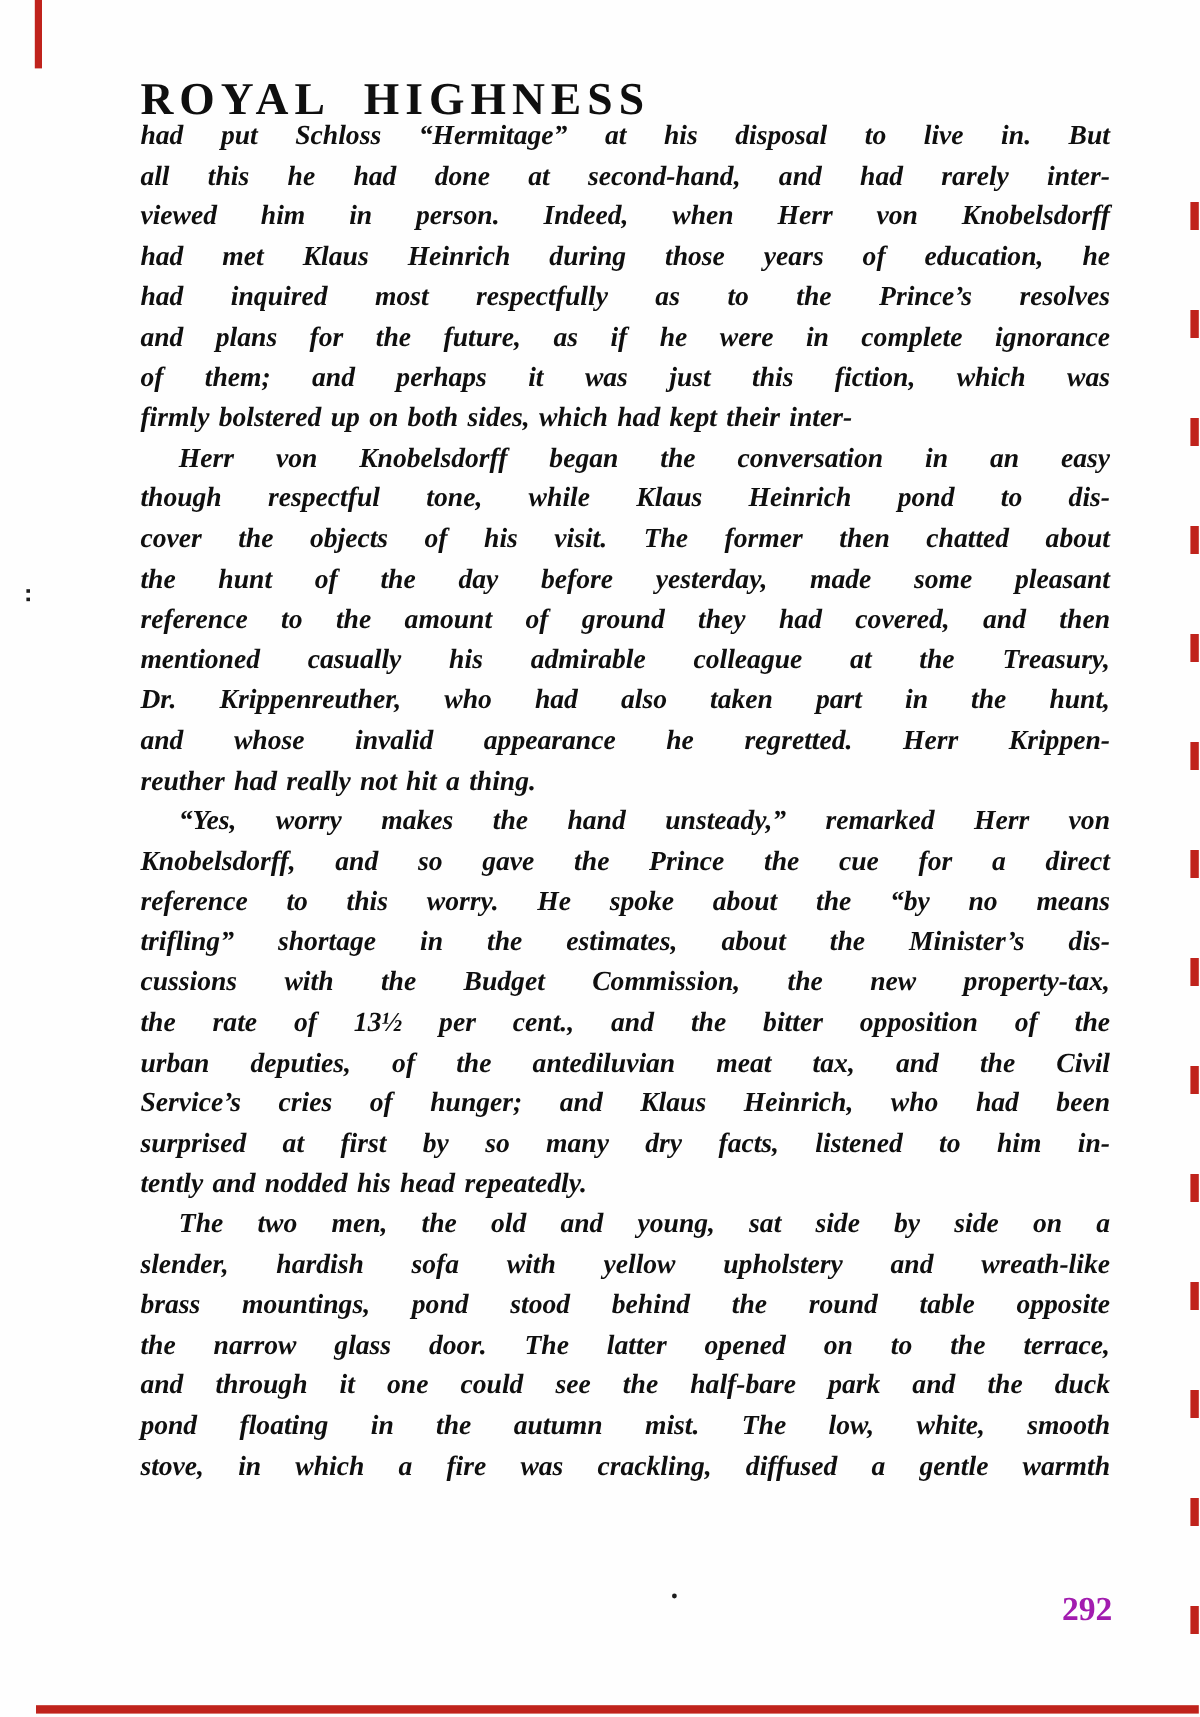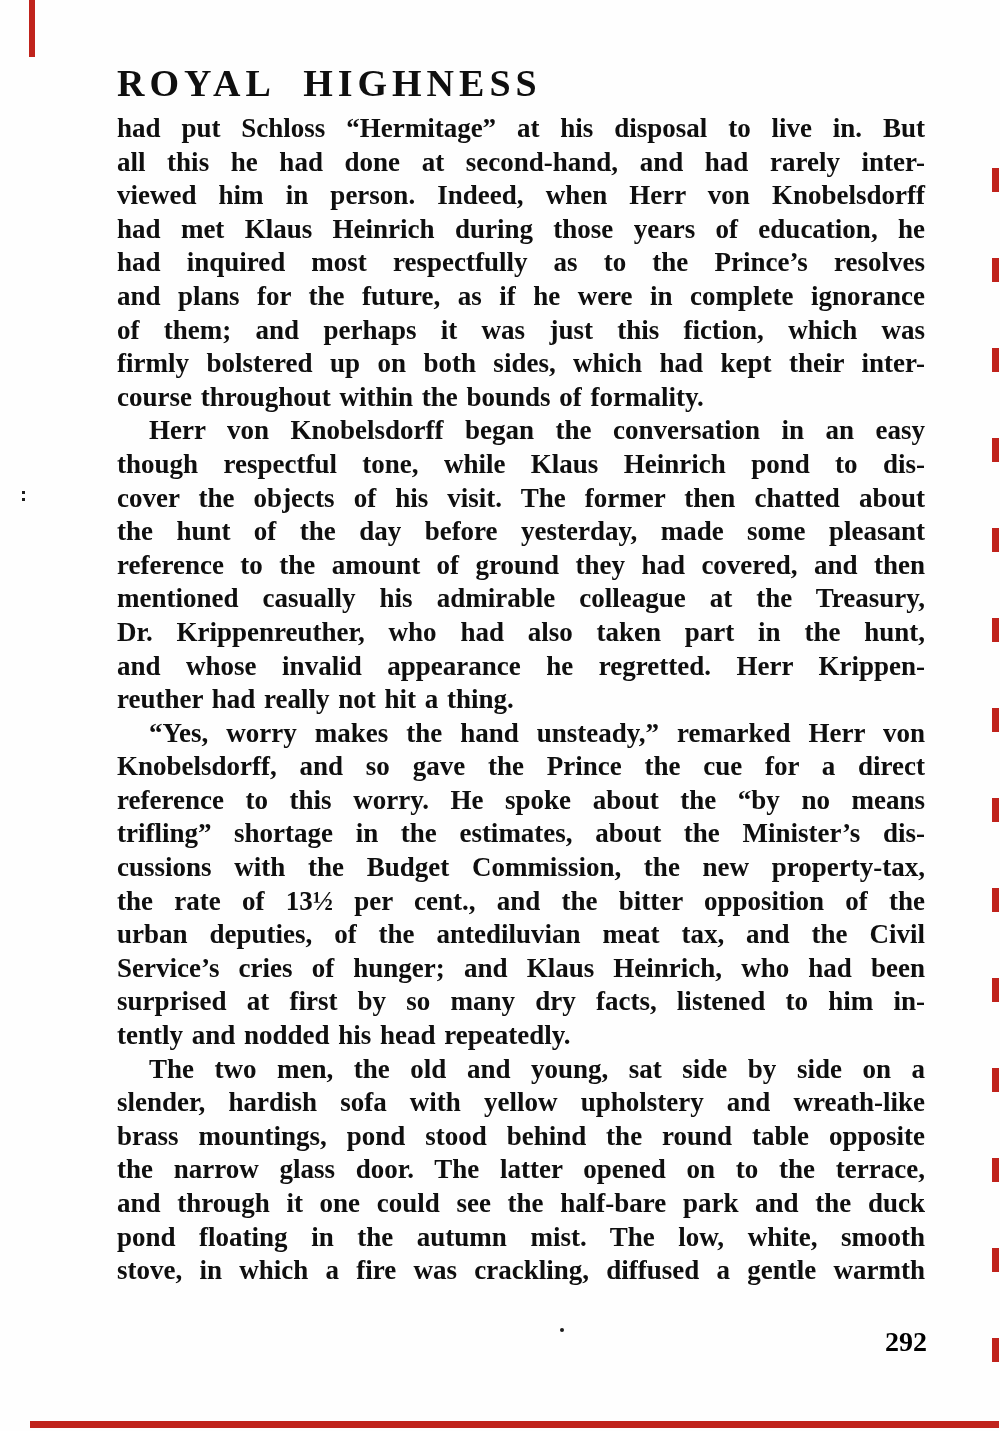--- a/index.html
+++ b/index.html
@@ -13,35 +13,36 @@
   .page { position:absolute; inset:0; background:#fefefe; }
 
   .running-header {
     position:absolute; left:117px; top:61px; margin:0;
     font-size:38px; font-weight:700; color:#0f0f0f;
     letter-spacing:5px; word-spacing:15px;
     white-space:nowrap;
   }
 
   .body-text {
-    position:absolute; left:117px; top:112px; width:808px;
-    font-size:27px; font-weight:700; color:#0f0f0f;
+    position:absolute; left:117px; top:96px; width:808px;
+    font-size:23px; font-weight:700; color:#0f0f0f;
     line-height:33.6px;
     word-spacing:2px;
+    font-style:italic;
   }
   .para { margin:0; }
   .line { text-align:justify; text-align-last:justify; }
   .para .line:last-child { text-align-last:left; }
   .para.cont .line:last-child { text-align-last:justify; }
   .para.indent .line:first-child { text-indent:32px; }
 
   .page-number {
     position:absolute; left:117px; top:1326px; width:810px;
     text-align:right;
-    font-size:28px; font-weight:700; color:#000000;
+    font-size:28px; font-weight:700; color:#a21caf;
   }
 
   
   .mark { position:absolute; }
   .mark-top-left { left:29px; top:0; width:6px; height:57px; background:#c0231c; }
   .mark-right {
     left:992px; top:168px; width:7px; height:1255px;
     background:repeating-linear-gradient(to bottom, #c0231c 0 24px, transparent 24px 90px);
   }
   .mark-bottom { left:30px; top:1421px; width:969px; height:7px; background:#c0231c; }
@@ -62,21 +63,20 @@
 
     <div class="para">
       <div class="line">had put Schloss “Hermitage” at his disposal to live in.  But</div>
       <div class="line">all this he had done at second-hand, and had rarely inter-</div>
       <div class="line">viewed him in person.  Indeed, when Herr von Knobelsdorff</div>
       <div class="line">had met Klaus Heinrich during those years of education, he</div>
       <div class="line">had inquired most respectfully as to the Prince’s resolves</div>
       <div class="line">and plans for the future, as if he were in complete ignorance</div>
       <div class="line">of them; and perhaps it was just this fiction, which was</div>
       <div class="line">firmly bolstered up on both sides, which had kept their inter-</div>
-      <div class="line">course throughout within the bounds of formality.</div>
     </div>
 
     <div class="para indent">
       <div class="line">Herr von Knobelsdorff began the conversation in an easy</div>
       <div class="line">though respectful tone, while Klaus Heinrich pond to dis-</div>
       <div class="line">cover the objects of his visit.  The former then chatted about</div>
       <div class="line">the hunt of the day before yesterday, made some pleasant</div>
       <div class="line">reference to the amount of ground they had covered, and then</div>
       <div class="line">mentioned casually his admirable colleague at the Treasury,</div>
       <div class="line">Dr. Krippenreuther, who had also taken part in the hunt,</div>

